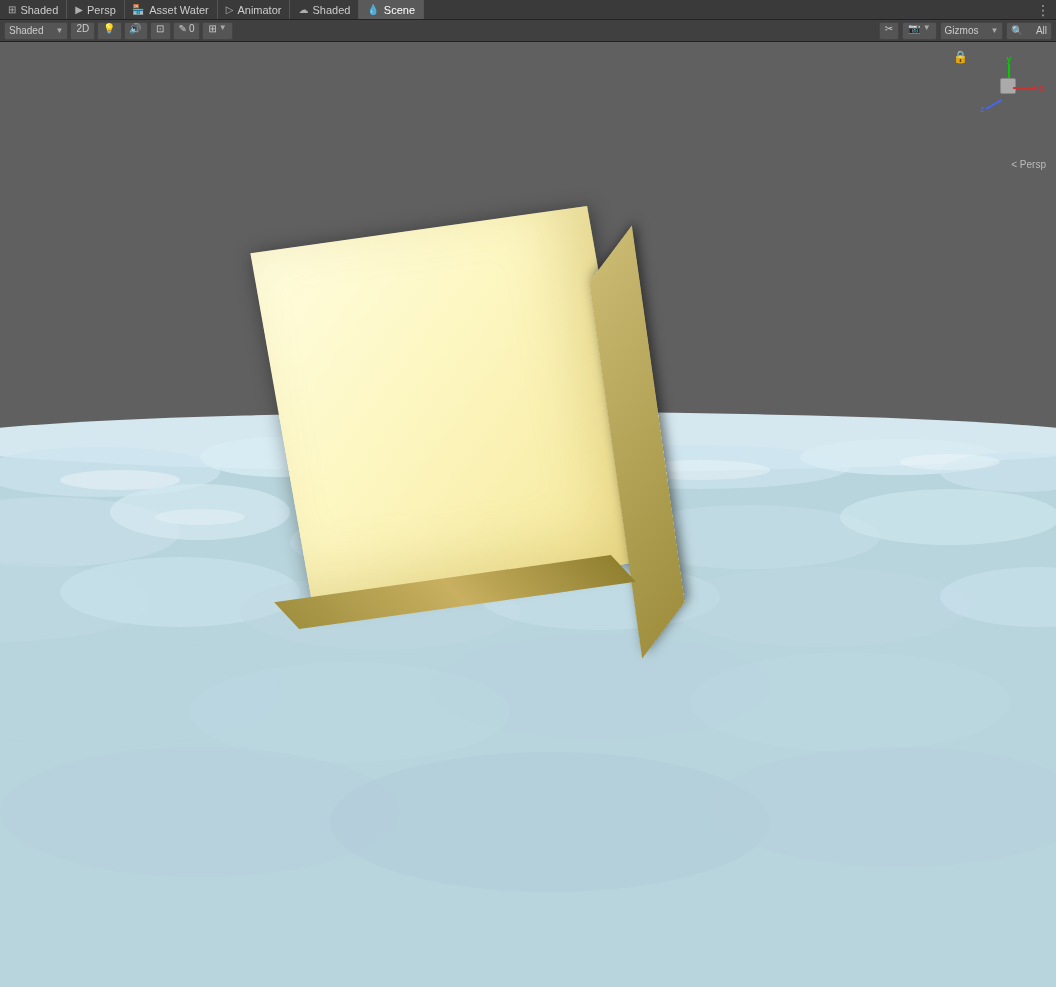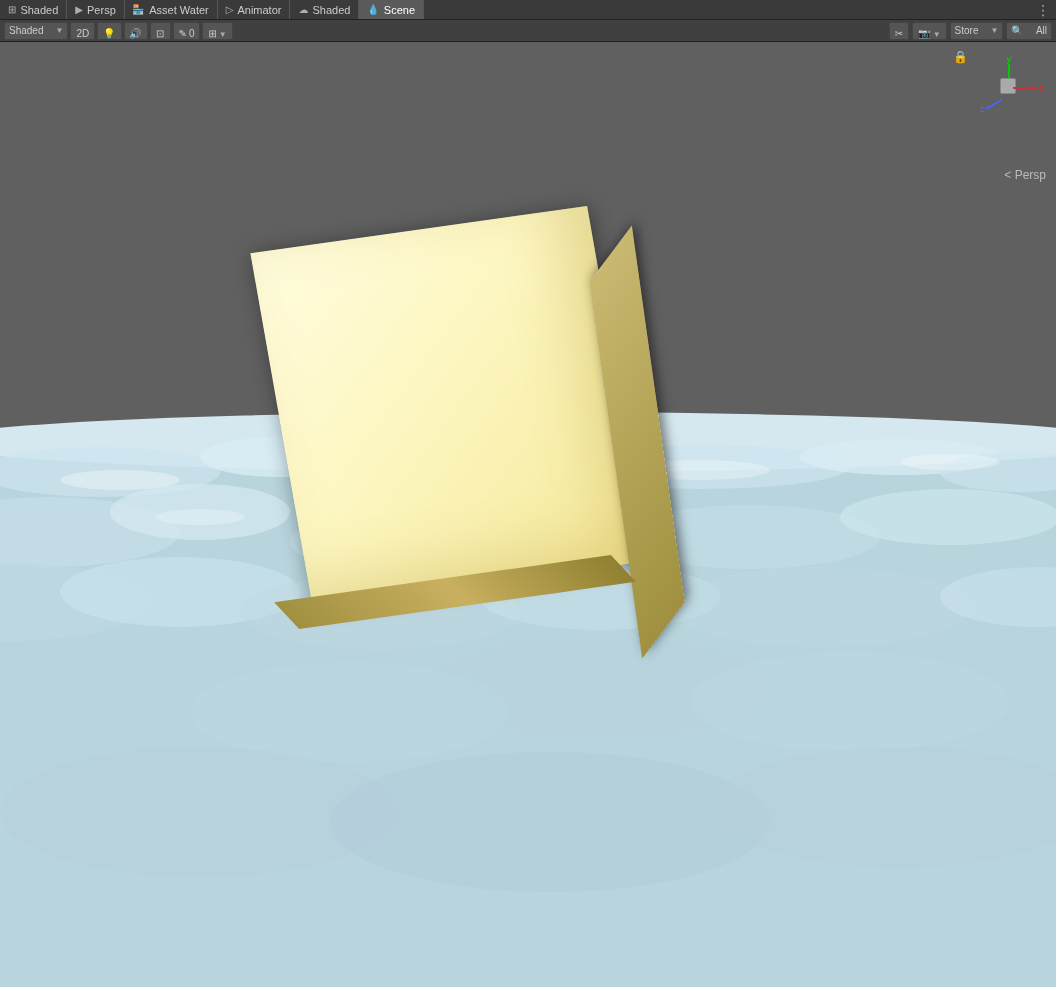--- a/index.html
+++ b/index.html
@@ -59,21 +59,21 @@
       height: 22px;
       background: #404040;
       border-bottom: 1px solid #222;
       padding: 0 4px;
       gap: 2px;
       position: relative;
       z-index: 10;
     }
     .toolbar-btn {
       display: flex;
-      align-items: flex-end;
+      align-items: flex-start;
       justify-content: center;
       height: 18px;
       padding: 0 5px;
       background: #555;
       border: 1px solid #444;
       border-radius: 2px;
       color: #ccc;
       font-size: 10px;
       cursor: pointer;
       white-space: nowrap;
@@ -251,21 +251,21 @@
   <div class="toolbar-right">
     <div class="toolbar-btn">
       <span>✂</span>
     </div>
     <div class="toolbar-btn">
       <span>📷</span>
       <span class="dropdown-arrow">▼</span>
     </div>
 
     <div class="toolbar-dropdown">
-      <span>Store</span>
+      <span>Gizmos</span>
       <span class="dropdown-arrow">▼</span>
     </div>
 
     <div class="toolbar-dropdown">
       <span>🔍</span>
       <span>All</span>
     </div>
   </div>
 </div>
 
@@ -352,15 +352,15 @@
     </div>
 
     <div style="position:absolute; bottom:8px; left:4px; display:flex; align-items:center;">
       <span style="color:#4466ff; font-size:9px; font-weight:bold; margin-right:1px;">z</span>
       <div style="width:18px; height:2px; background:#4466ff; transform: rotate(-30deg); transform-origin: left center;"></div>
     </div>
   </div>
 
   <div id="lock-icon">🔒</div>
 
-  <div id="persp-label" style="position:absolute; top:126px; right:10px; font-size:12px; color:#bbb;text-align:right;">&lt; Persp</div>
+  <div id="persp-label" style="position:absolute; top:117px; right:10px; font-size:10px; color:#bbb;text-align:right;">&lt; Persp</div>
 
 </div>
 
 </body></html>

